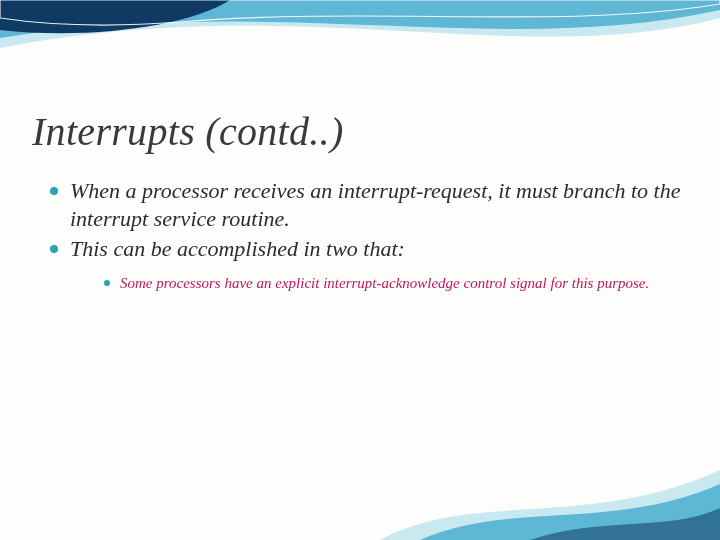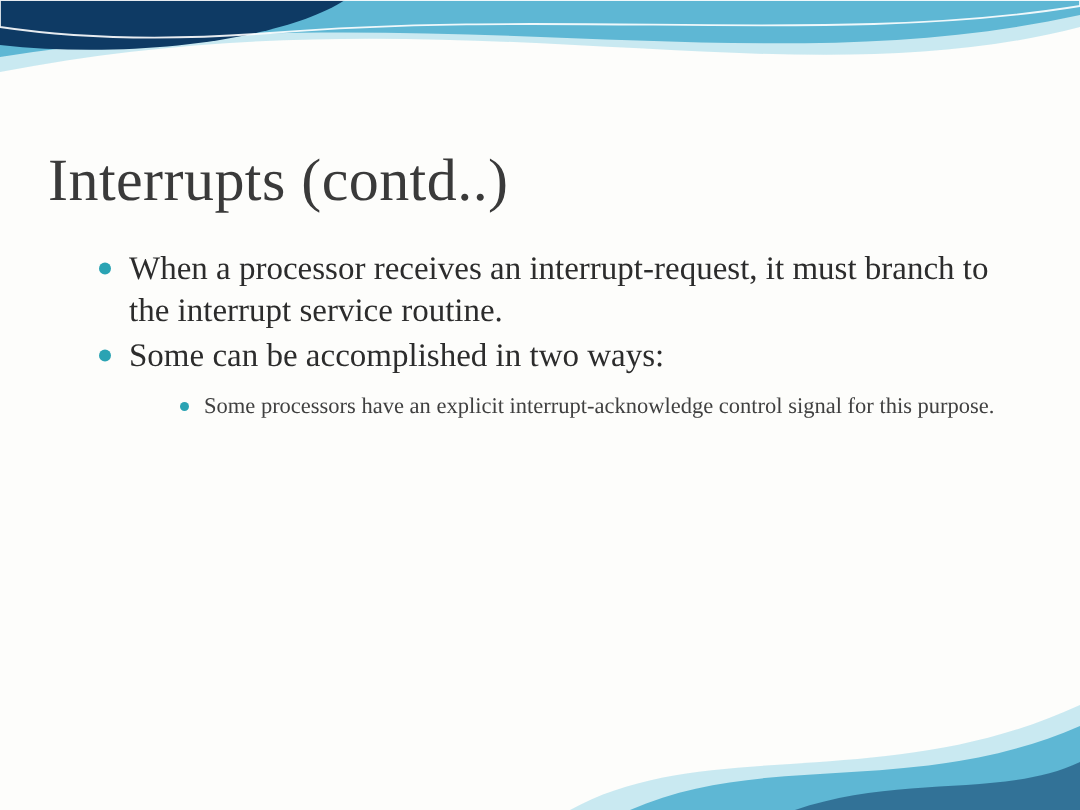--- a/index.html
+++ b/index.html
@@ -29,33 +29,34 @@
   .wave-bottom {
     position: absolute;
     bottom: 0;
     right: 0;
     width: 340px;
     height: 110px;
     pointer-events: none;
   }
   .content {
     position: absolute;
-    top: 96px;
+    top: 108px;
     left: 32px;
     right: 32px;
+    font-style: italic;
   }
   .title {
     font-size: 40px;
     color: #3a3a3a;
     margin: 0 0 22px 0;
     font-weight: normal;
     letter-spacing: 0.3px;
   }
   ul.main {
-    margin: 16px;
+    margin: 0;
     padding: 0 0 0 18px;
     list-style: none;
   }
   ul.main > li {
     position: relative;
     font-size: 22px;
     line-height: 1.28;
     color: #2c2c2c;
     margin: 0 0 2px 0;
     padding-left: 20px;
@@ -72,21 +73,21 @@
   }
   ul.sub {
     margin: 10px 0 0 0;
     padding: 0 0 0 34px;
     list-style: none;
   }
   ul.sub > li {
     position: relative;
     font-size: 15px;
     line-height: 1.35;
-    color: #404040;
+    color: #be185d;
     margin: 0 0 4px 0;
     padding-left: 16px;
   }
   ul.sub > li::before {
     content: "";
     position: absolute;
     left: 0;
     top: 7px;
     width: 6px;
     height: 6px;
@@ -113,21 +114,21 @@
   </svg>
 
   <div class="content">
     <h1 class="title">Interrupts (contd..)</h1>
 
     <ul class="main">
       <li>
         <span>When a processor receives an interrupt-request, it must branch to the interrupt service routine.</span>
       </li>
       <li>
-        <span>Some can be accomplished in two ways:</span>
+        <span>This can be accomplished in two that:</span>
         <ul class="sub">
           <li>
             <span>Some processors have an explicit interrupt-acknowledge control signal for this purpose.</span>
           </li>
         </ul>
       </li>
     </ul>
   </div>
 
 </div>

